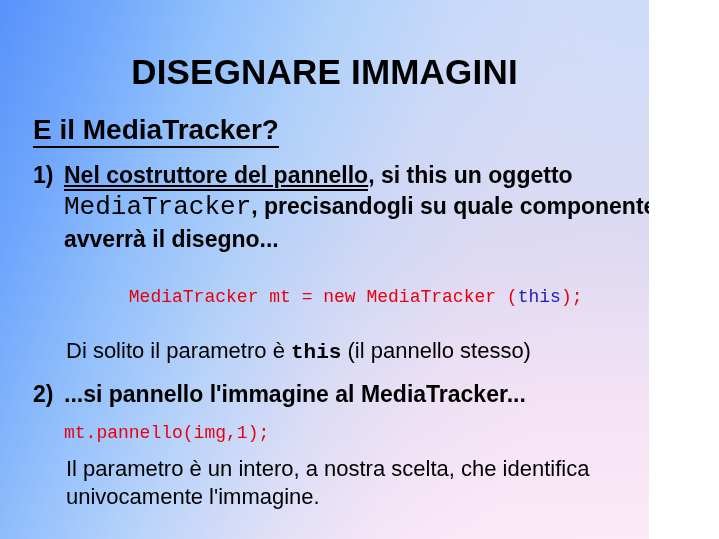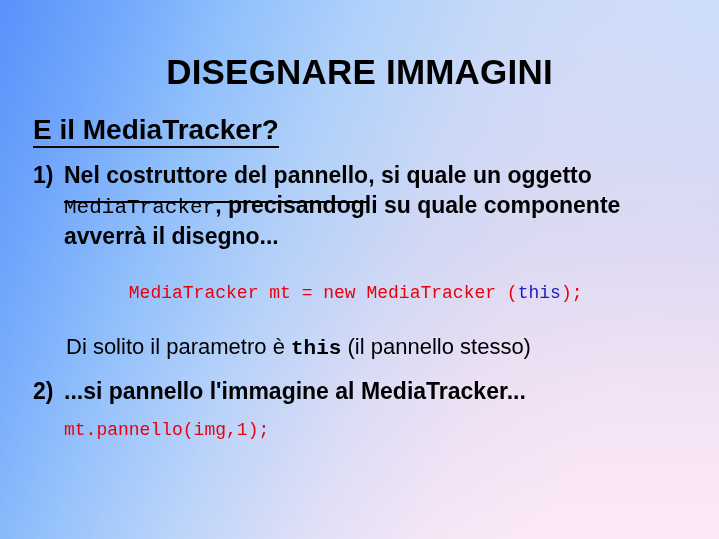--- a/index.html
+++ b/index.html
@@ -10,21 +10,21 @@
   body {
     width: 719px;
     height: 539px;
     overflow: hidden;
     font-family: "Liberation Sans", sans-serif;
     color: #000000;
   }
 
   #slide {
     position: relative;
-    width: 719px;
+    width: 649px;
     height: 539px;
     box-sizing: border-box;
     overflow: hidden;
     
     background-color: #f7e7f5;
     background-image:
       linear-gradient(110deg,
         rgba(88, 146, 251, 1.00) 0%,
         rgba(110, 165, 252, 0.98) 12%,
         rgba(140, 190, 252, 0.92) 26%,
@@ -82,31 +82,32 @@
     position: relative;
     padding-left: 31px;
   }
   .item .marker {
     position: absolute;
     left: 0;
     top: 0;
   }
   .item .u {
     border-bottom: 2px solid #000;
-    padding-bottom: 13px;
+    padding-bottom: 1px;
+    text-decoration: underline;
   }
 
   .item-1 { margin-top: 10px; }
   .item-2 { margin-top: 14px; }
 
   
   .mono {
     font-family: "Liberation Mono", "DejaVu Sans Mono", monospace;
     font-weight: normal;
-    font-size: 21px;
+    font-size: 26px;
     text-align: center;
   }
   .mono-b {
     font-family: "Liberation Mono", "DejaVu Sans Mono", monospace;
     font-weight: bold;
     font-size: 21px;
   }
 
   
   .code {
@@ -146,32 +147,33 @@
 
   <div class="slide-title">DISEGNARE IMMAGINI</div>
 
   <div class="body">
 
     <div class="subhead">
       <span class="u">E il MediaTracker?</span>
     </div>
 
     <div class="item item-1">
-      <span class="marker">1)</span><span class="u">Nel costruttore del pannello</span><span>, si quale un oggetto </span><span class="mono">MediaTracker</span><span>, precisandogli su quale componente avverrà il disegno...</span>
+      <span class="marker">1)</span><span class="u">Nel costruttore del pannello</span><span>, si this un oggetto </span><span class="mono">MediaTracker</span><span>, precisandogli su quale componente avverrà il disegno...</span>
     </div>
 
     <div class="code code-1">
       <span>MediaTracker mt = new MediaTracker (</span><span class="kw-this">this</span><span>);</span>
     </div>
 
     <div class="note note-1">
       <span>Di solito il parametro è </span><span class="mono-b">this</span><span> (il pannello stesso)</span>
     </div>
 
     <div class="item item-2">
       <span class="marker">2)</span><span>...si pannello l'immagine al MediaTracker...</span>
     </div>
 
     <div class="code code-2">mt.pannello(img,1);</div>
 
+    <div class="note note-2">Il parametro è un intero, a nostra scelta, che identifica univocamente l'immagine.</div>
 
   </div>
 </div>
 
 </body></html>

